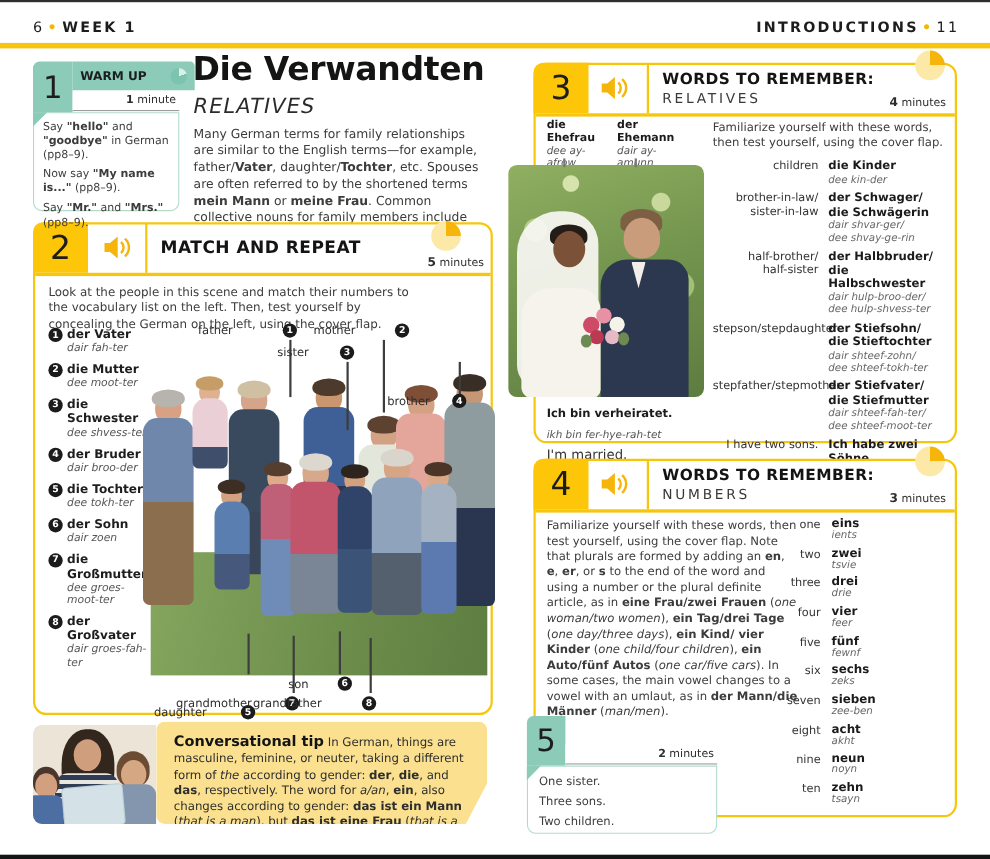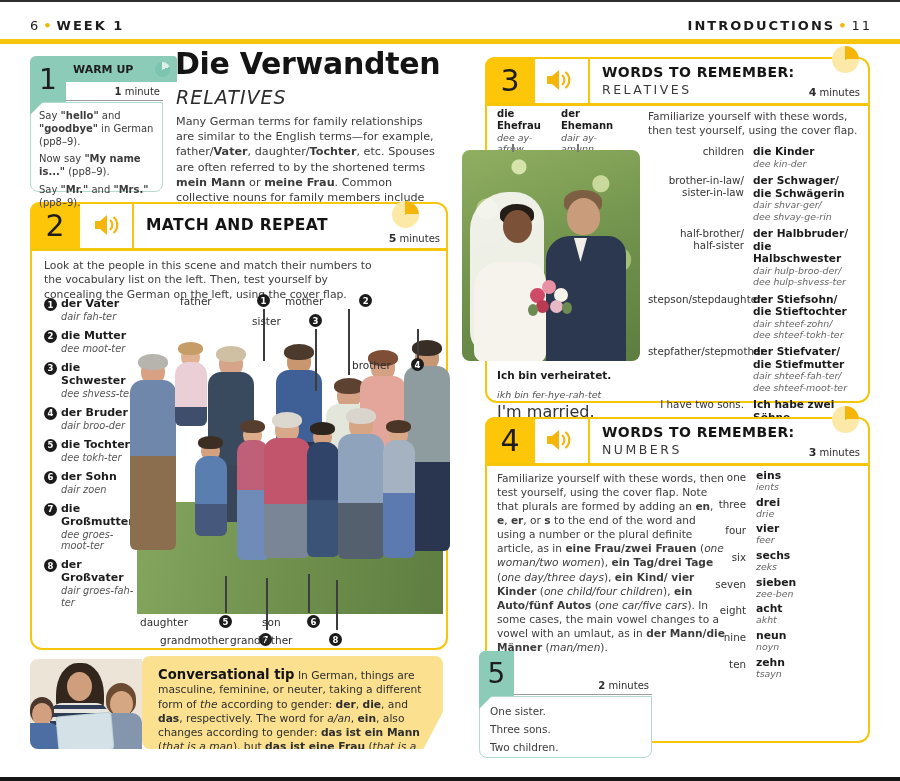--- a/index.html
+++ b/index.html
@@ -109,21 +109,21 @@
   .tipbox{position:absolute;left:142px;top:654px;width:301px;height:93px;background:#fbe18f;border-radius:8px;
           clip-path:polygon(0 0,100% 0,100% 60%,93.5% 100%,0 100%);box-sizing:border-box;
           padding:10px 16px 8px 16px;font-size:10.7px;line-height:1.32;color:#2e2e2e;}
   .tipbox .tt{font-weight:700;font-size:13.2px;color:#141414;}
 
   .lblsm{font-size:10px;line-height:1.18;color:#333;}
   .lblsm .de{font-weight:700;font-size:10px;color:#1b1b1b;}
   .lblsm .pron{font-style:italic;font-size:9.5px;color:#555;}
   .cap b{font-size:10.5px;color:#1b1b1b;}
   .cap .pron{font-style:italic;font-size:9.5px;color:#555;}
-  .cap .en{font-size:16px;color:#333;}
+  .cap .en{font-size:12px;color:#333;}
 </style>
 </head>
 <body>
 
 <div class="page">
 
   <div class="hdr" style="left:30px;">
     <span class="pg">6</span><span class="dot">•</span><span class="lbl">WEEK 1</span>
   </div>
   <div class="hdr" style="right:28px;text-align:center;">
@@ -265,21 +265,21 @@
   </div>
   <div class="plabel" style="left:352px;top:312px;width:72px;margin-top:44px;">
     <span>brother</span>
       <span class="cnum">4</span>
   </div>
   <div class="vline" style="left:263px;top:307px;height:52px;"></div>
   <div class="vline" style="left:348px;top:307px;height:66px;"></div>
   <div class="vline" style="left:315px;top:327px;height:62px;"></div>
   <div class="vline" style="left:417px;top:327px;height:36px;"></div>
 
-  <div class="plabel" style="left:140px;top:613px;width:92px;">
+  <div class="plabel" style="left:140px;top:639px;width:92px;">
     <span>daughter</span>
       <span class="cnum">5</span>
   </div>
   <div class="plabel" style="left:262px;top:613px;width:58px;">
     <span>son</span>
       <span class="cnum">6</span>
   </div>
   <div class="plabel" style="left:160px;top:631px;width:112px;">
     <span>grandmother</span>
       <span class="cnum">7</span>
@@ -450,31 +450,45 @@
 
   <div class="abs" style="left:690px;top:468px;width:172px;">
     <div class="nrow">
       <div class="nen">one</div>
       <div class="nde">
           <div class="de">eins</div>
           <div class="pron">ients</div>
         </div>
     </div>
     <div class="nrow">
+      <div class="nen">two</div>
+      <div class="nde">
+          <div class="de">zwei</div>
+          <div class="pron">tsvie</div>
+        </div>
+    </div>
+    <div class="nrow">
       <div class="nen">three</div>
       <div class="nde">
           <div class="de">drei</div>
           <div class="pron">drie</div>
         </div>
     </div>
     <div class="nrow">
       <div class="nen">four</div>
       <div class="nde">
           <div class="de">vier</div>
           <div class="pron">feer</div>
+        </div>
+    </div>
+    <div class="nrow">
+      <div class="nen">five</div>
+      <div class="nde">
+          <div class="de">fünf</div>
+          <div class="pron">fewnf</div>
         </div>
     </div>
     <div class="nrow">
       <div class="nen">six</div>
       <div class="nde">
           <div class="de">sechs</div>
           <div class="pron">zeks</div>
         </div>
     </div>
     <div class="nrow">

